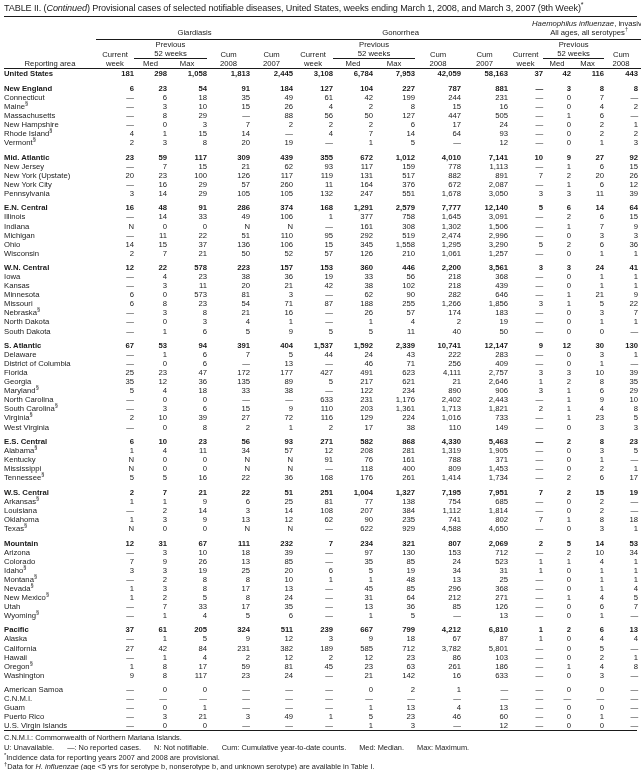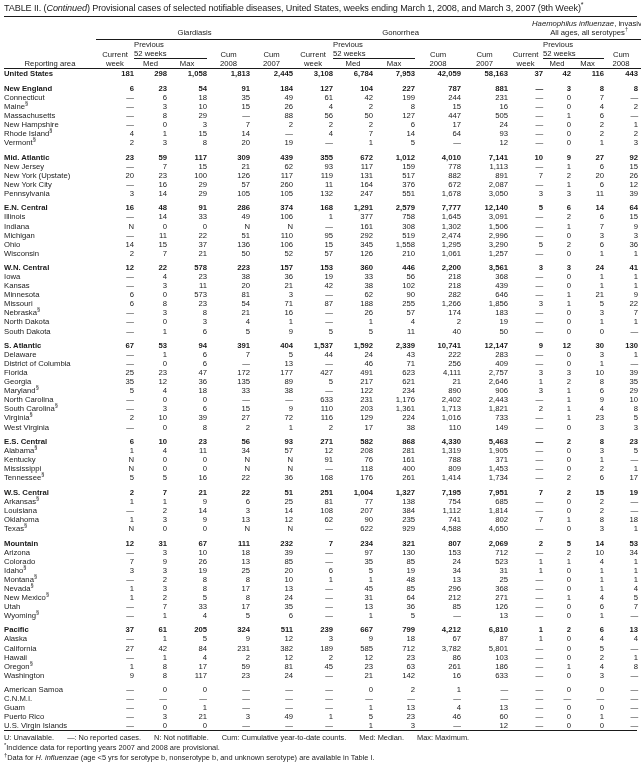--- a/index.html
+++ b/index.html
@@ -69,20 +69,21 @@
   }
   .grp-title i { font-style: italic; }
   .sup { font-size: 5.6px; vertical-align: super; line-height: 0; }
 
   .rule-grp { border-bottom: 1.3px solid #1a1a1a; }
   .rule-prev { border-bottom: 0.9px solid #1a1a1a; }
   .rule-head { border-bottom: 1.3px solid #1a1a1a; }
   .rule-bottom { border-top: 1.6px solid #1a1a1a; }
 
   .prev-label {
+    text-align: center;
     font-size: 7.7px;
     line-height: 9px;
   }
   .hdr-cell {
     text-align: center;
     padding-right: 5px;
     font-size: 7.7px;
     line-height: 9px;
   }
   .hdr-area {
@@ -1450,20 +1451,21 @@
           <td class="num">0</td>
           <td class="num">—</td>
           <td class="num">—</td>
         </tr>
       </tbody>
   </table>
 
   <div class="rule-bottom" style="width:633px"></div>
 
   <div class="footnotes">
+    <div class="fn">C.N.M.I.: Commonwealth of Northern Mariana Islands.</div>
     <div class="fn defs" id="footnote-defs"><span>U: Unavailable.</span><span class="gap"></span><span>—: No reported cases.</span><span class="gap"></span><span>N: Not notifiable.</span><span class="gap"></span><span>Cum: Cumulative year-to-date counts.</span><span class="gap"></span><span>Med: Median.</span><span class="gap"></span><span>Max: Maximum.</span></div>
     <div id="footnote-notes">
         <div class="fn"><span class="marker">*</span><span>Incidence data for reporting years 2007 and 2008 are provisional.</span></div>
         <div class="fn"><span class="marker">†</span><span>Data for </span><i>H. influenzae</i><span> (age &lt;5 yrs for serotype b, nonserotype b, and unknown serotype) are available in Table I.</span></div>
       </div>
   </div>
 
 </div>
 
 </body></html>

